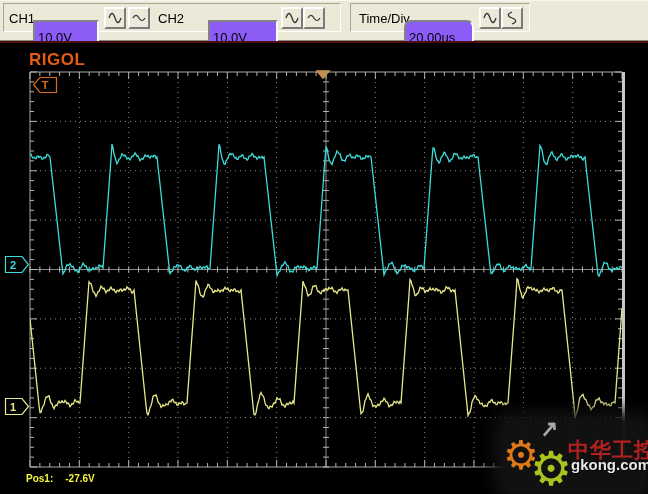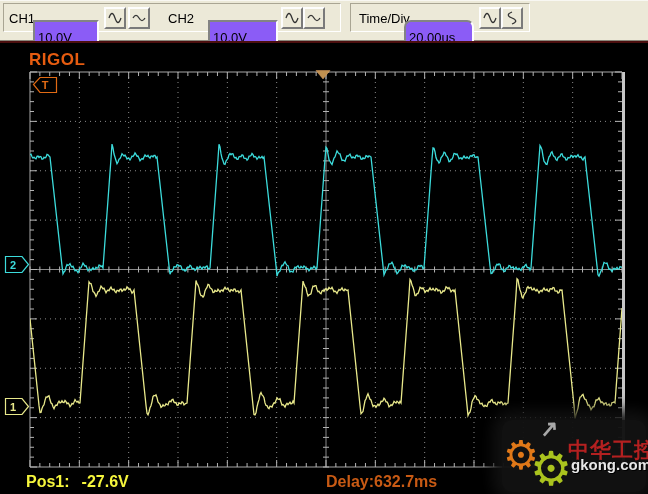--- a/index.html
+++ b/index.html
@@ -26,21 +26,21 @@
              border:2px solid;border-color:#fdfdfd #7a7a7a #7a7a7a #fdfdfd;
              font:13px "Liberation Sans",sans-serif;color:#000;cursor:pointer;}
 
   
   #scope{position:absolute;top:41px;left:0;width:648px;height:453px;background:#000;}
   #maroon-strip{position:absolute;top:0;left:0;width:648px;height:2px;background:#4c0f0f;}
   #rigol{position:absolute;left:29px;top:9px;color:#e65c10;font-size:17px;font-weight:bold;
          letter-spacing:.5px;}
   #scope-svg{position:absolute;top:0;left:0;}
 
-  .status{position:absolute;top:432px;font-size:16px;font-weight:bold;}
+  .status{position:absolute;top:432px;font-size:10px;font-weight:bold;}
   .status .val{margin-left:12px;}
   #pos1{left:26px;color:#f5f53c;}
   #pos2{left:173px;color:#3ce8e8;}
   #delay{left:326px;color:#c85a14;}
   #delay .val{margin-left:0;}
 
   
   #watermark{position:absolute;left:498px;top:377px;width:150px;height:76px;}
   #wm-bg{position:absolute;left:4px;top:2px;right:2px;bottom:2px;background:#121212;
          border-radius:10px;box-shadow:0 0 16px 10px #121212;opacity:.97;}
@@ -66,21 +66,21 @@
       <button class="wavebtn" style="left:100px">
         <svg width="16" height="14" viewBox="0 0 14 14">
             <path d="M1,7 C3,1 5,1 7,7 S11,13 13,7" fill="none" stroke="#333" stroke-width="1.3"></path>
           </svg>
       </button>
       <button class="wavebtn" style="left:124px">
         <svg width="16" height="14" viewBox="0 0 14 14">
             <path d="M1,7 C3,3.5 5,3.5 7,7 S11,10.5 13,7" fill="none" stroke="#333" stroke-width="1.3"></path>
           </svg>
       </button>
-      <span class="tlabel" style="left:164px">CH2</span>
+      <span class="tlabel" style="left:154px">CH2</span>
       <input class="tinput" style="left: 204px; width: 70px;" value="10.0V">
       <button class="wavebtn" style="left:277px">
         <svg width="16" height="14" viewBox="0 0 14 14">
             <path d="M1,7 C3,1 5,1 7,7 S11,13 13,7" fill="none" stroke="#333" stroke-width="1.3"></path>
           </svg>
       </button>
       <button class="wavebtn" style="left:299px">
         <svg width="16" height="14" viewBox="0 0 14 14">
             <path d="M1,7 C3,3.5 5,3.5 7,7 S11,10.5 13,7" fill="none" stroke="#333" stroke-width="1.3"></path>
           </svg>
@@ -463,23 +463,20 @@
 
       <g>
         <path d="M5.5,357.5 H22 L28.5,365.5 L22,373.5 H5.5 Z" fill="none" stroke="#e9e98b" stroke-width="1.2"></path>
         <text x="13" y="370" fill="#e9e98b" font-size="11" font-weight="bold" text-anchor="middle" font-family="Liberation Sans, sans-serif">1</text>
       </g>
     </svg>
 
     <div class="status" id="pos1">
       <span>Pos1:</span><span class="val">-27.6V</span>
     </div>
-    <div class="status" id="delay">
-      <span>Delay:</span><span class="val">632.7ms</span>
-    </div>
 
     <div id="watermark">
       <div id="wm-bg"></div>
       <span id="wm-arrow">↗</span>
       <span id="wm-gear1">⚙</span>
       <span id="wm-gear2">⚙</span>
       <div id="wm-cn">中华工控网</div>
       <div id="wm-site">gkong.com</div>
     </div>
   </div>

